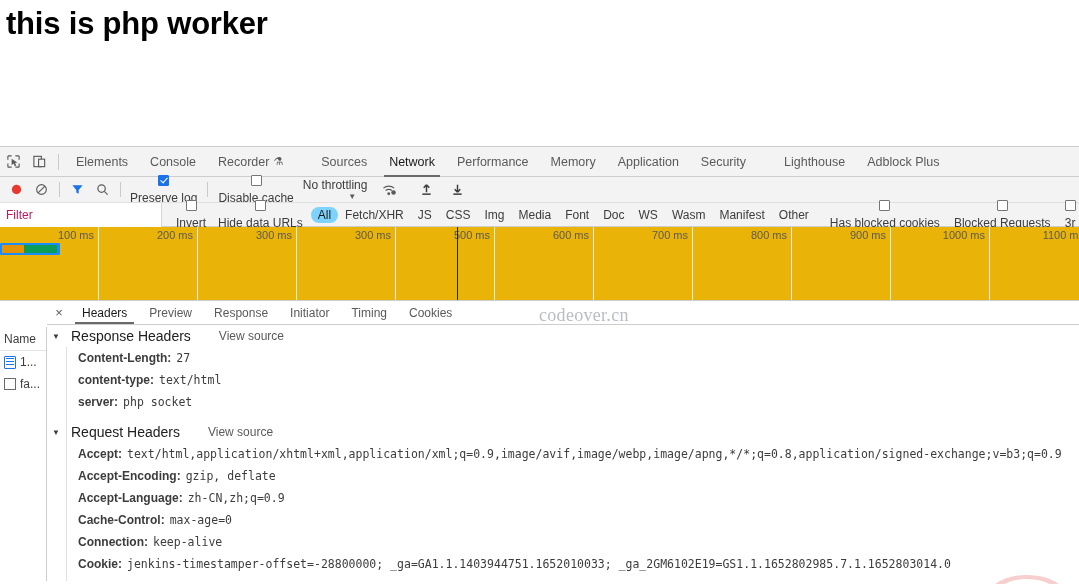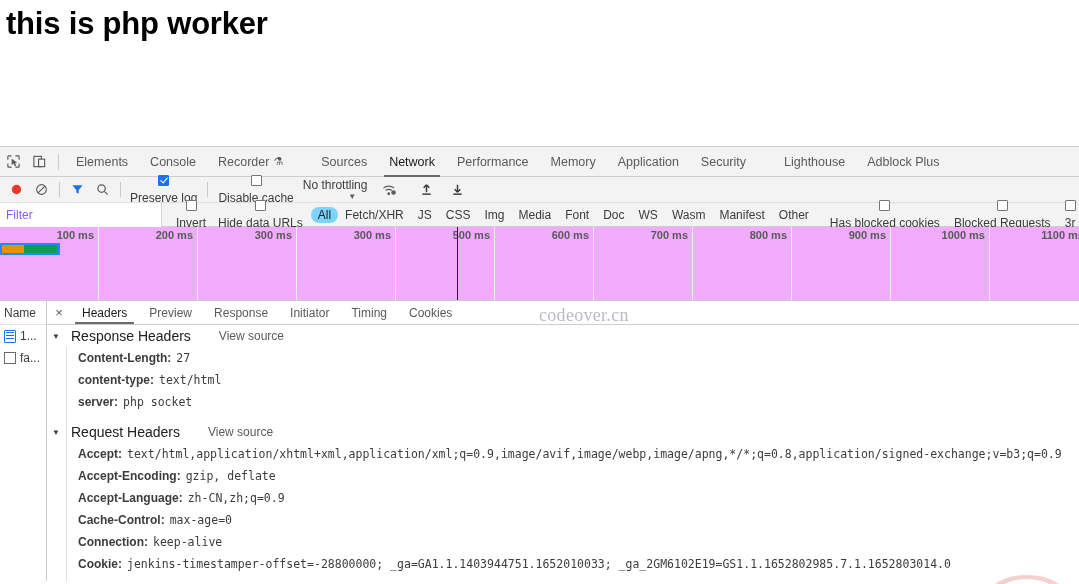--- a/index.html
+++ b/index.html
@@ -83,34 +83,34 @@
 
   
   .filterrow {
     position:relative; height:24px; width:100%;
     background:#f3f3f3; border-bottom:1px solid #cdcdcd;
     display:flex; align-items:center;
   }
   .filterbox {
     width:162px; height:24px; background:#fff; border-right:1px solid #d6d6d6;
     display:flex; align-items:center; padding-left:6px;
-    font-size:12px; color:#8b5cf6;
+    font-size:12px; color:#be185d;
   }
   .filterrow .chklabel { margin-left:14px; }
   .typechips { display:flex; align-items:center; gap:0px; margin-left:8px; }
   .chip {
     font-size:12px; color:#3c3c3c; padding:1px 7px; border-radius:8px;
     white-space:nowrap; cursor:default;
   }
   .chip.active { background:#7dd3fc; color:#1a1a1a; }
 
   
   .overview {
     position:relative; height:74px; width:100%;
-    background:#f0abfc; border-bottom:1px solid #cdcdcd; overflow:hidden;font-weight:bold;
+    background:#eab308; border-bottom:1px solid #cdcdcd; overflow:hidden;
   }
   .ov-tick {
     position:absolute; top:0; height:74px;
     border-right:1px solid #ededed;
   }
   .ov-tick span {
     position:absolute; right:4px; top:2px;
     font-size:11px; color:#5a5a5a; white-space:nowrap;
   }
   .ov-bar {
@@ -120,20 +120,21 @@
   .ov-seg-orange { position:absolute; left:2px; top:2px; height:8px; width:22px; background:#e59400; }
   .ov-seg-green  { position:absolute; left:24px; top:2px; height:8px; width:33px; background:#0c9d58; }
   .ov-playhead { position:absolute; top:0; width:1px; height:74px; background:#202020; }
 
   
   .split { position:relative; width:100%; height:280px; display:flex; }
 
   .namecol {
     width:47px; flex:none; background:#fff;
     border-right:1px solid #cdcdcd;
+    margin-top:26px;
   }
   .namecol-head {
     height:24px; display:flex; align-items:center; padding-left:4px;
     font-size:12px; color:#3c3c3c;
     border-bottom:1px solid #e4e4e4; background:#fff;
   }
   .namerow {
     height:22px; display:flex; align-items:center; gap:4px; padding-left:4px;
     font-size:12px; color:#3c3c3c; white-space:nowrap; overflow:hidden;
   }

